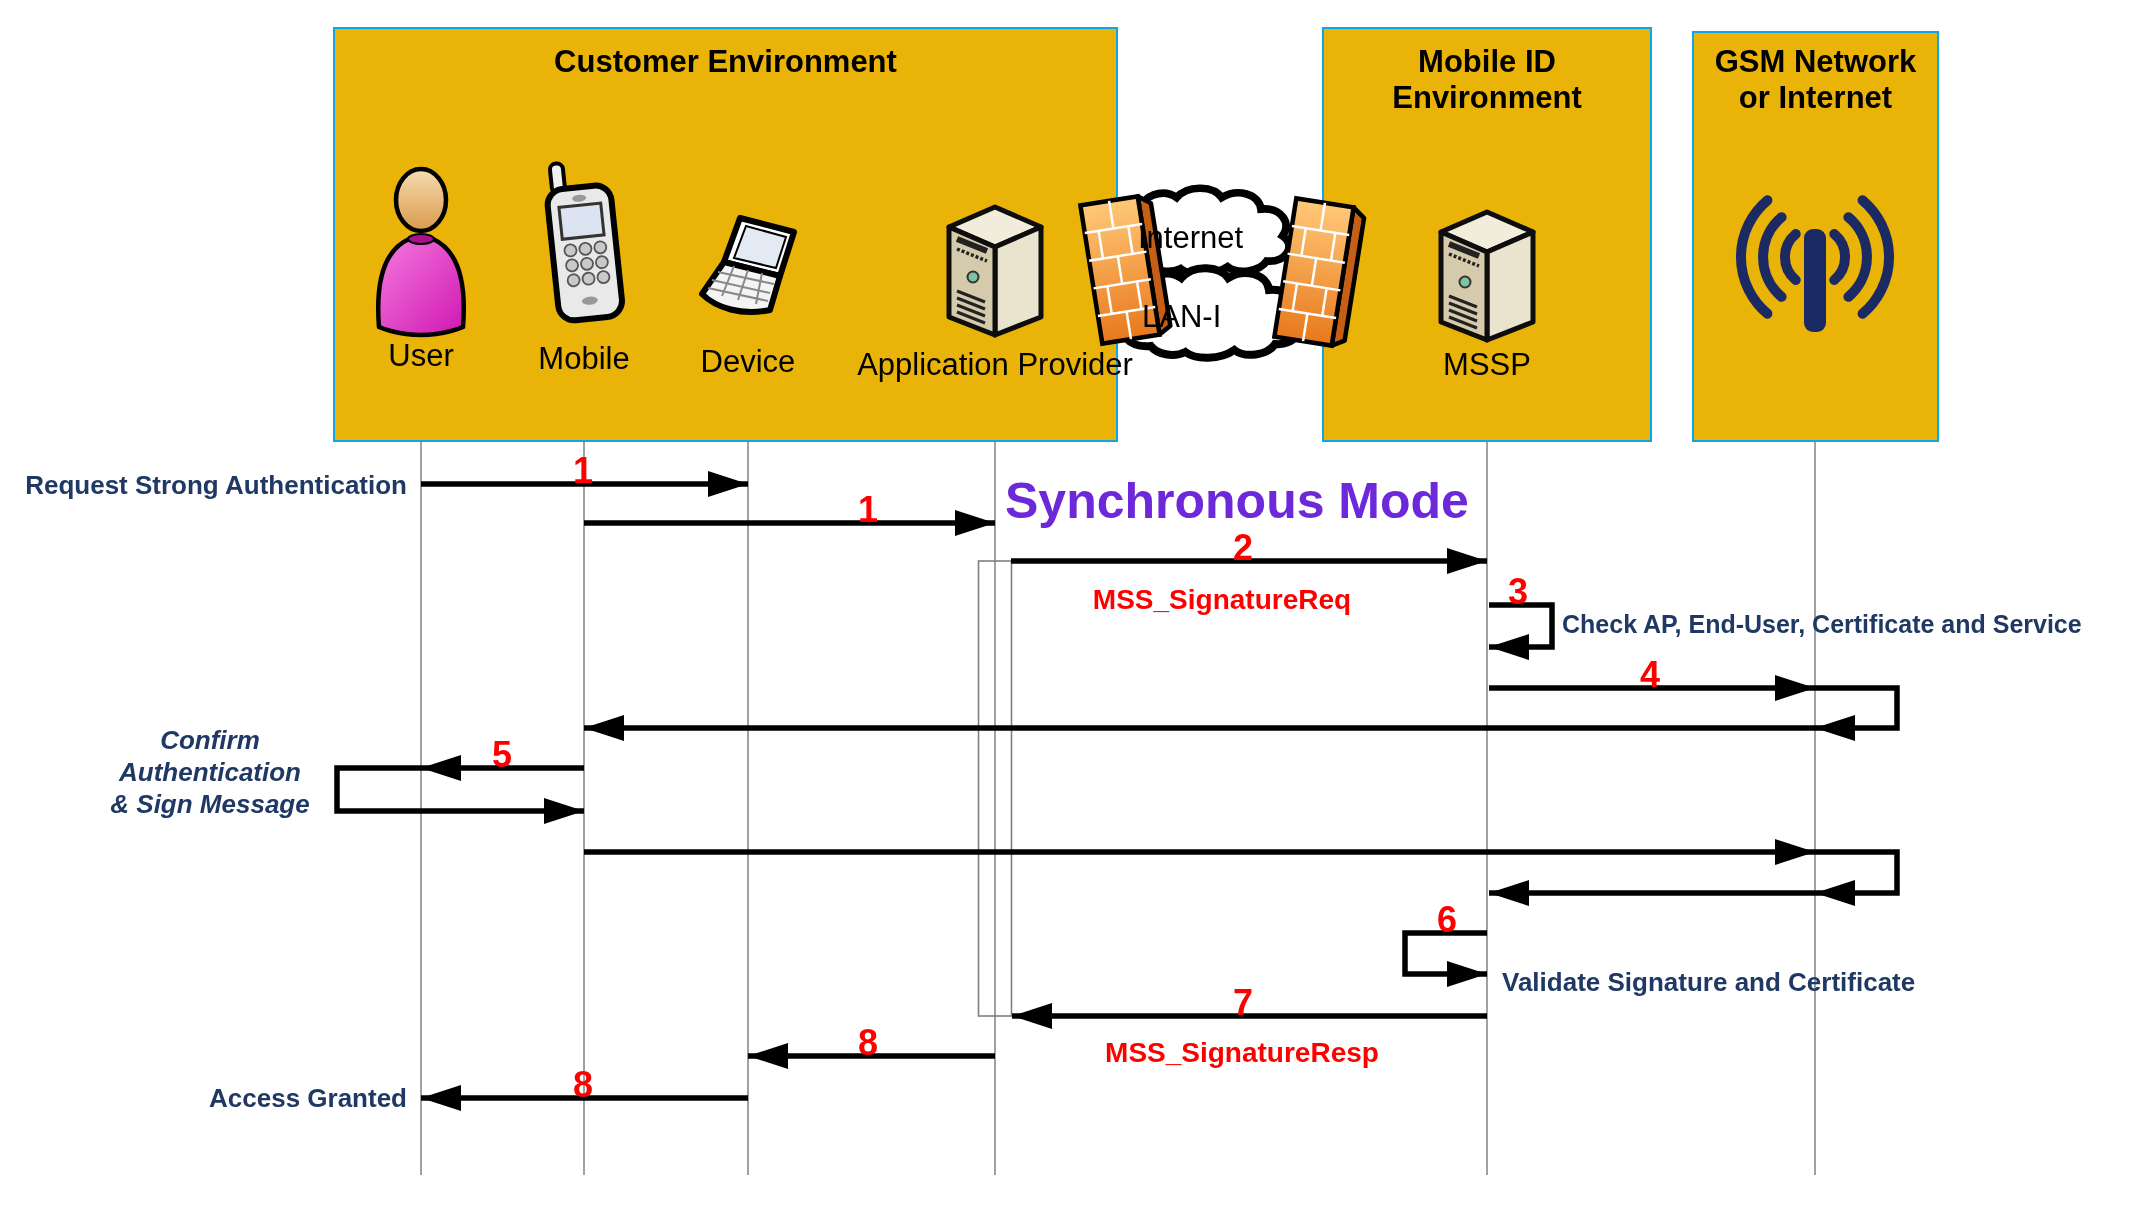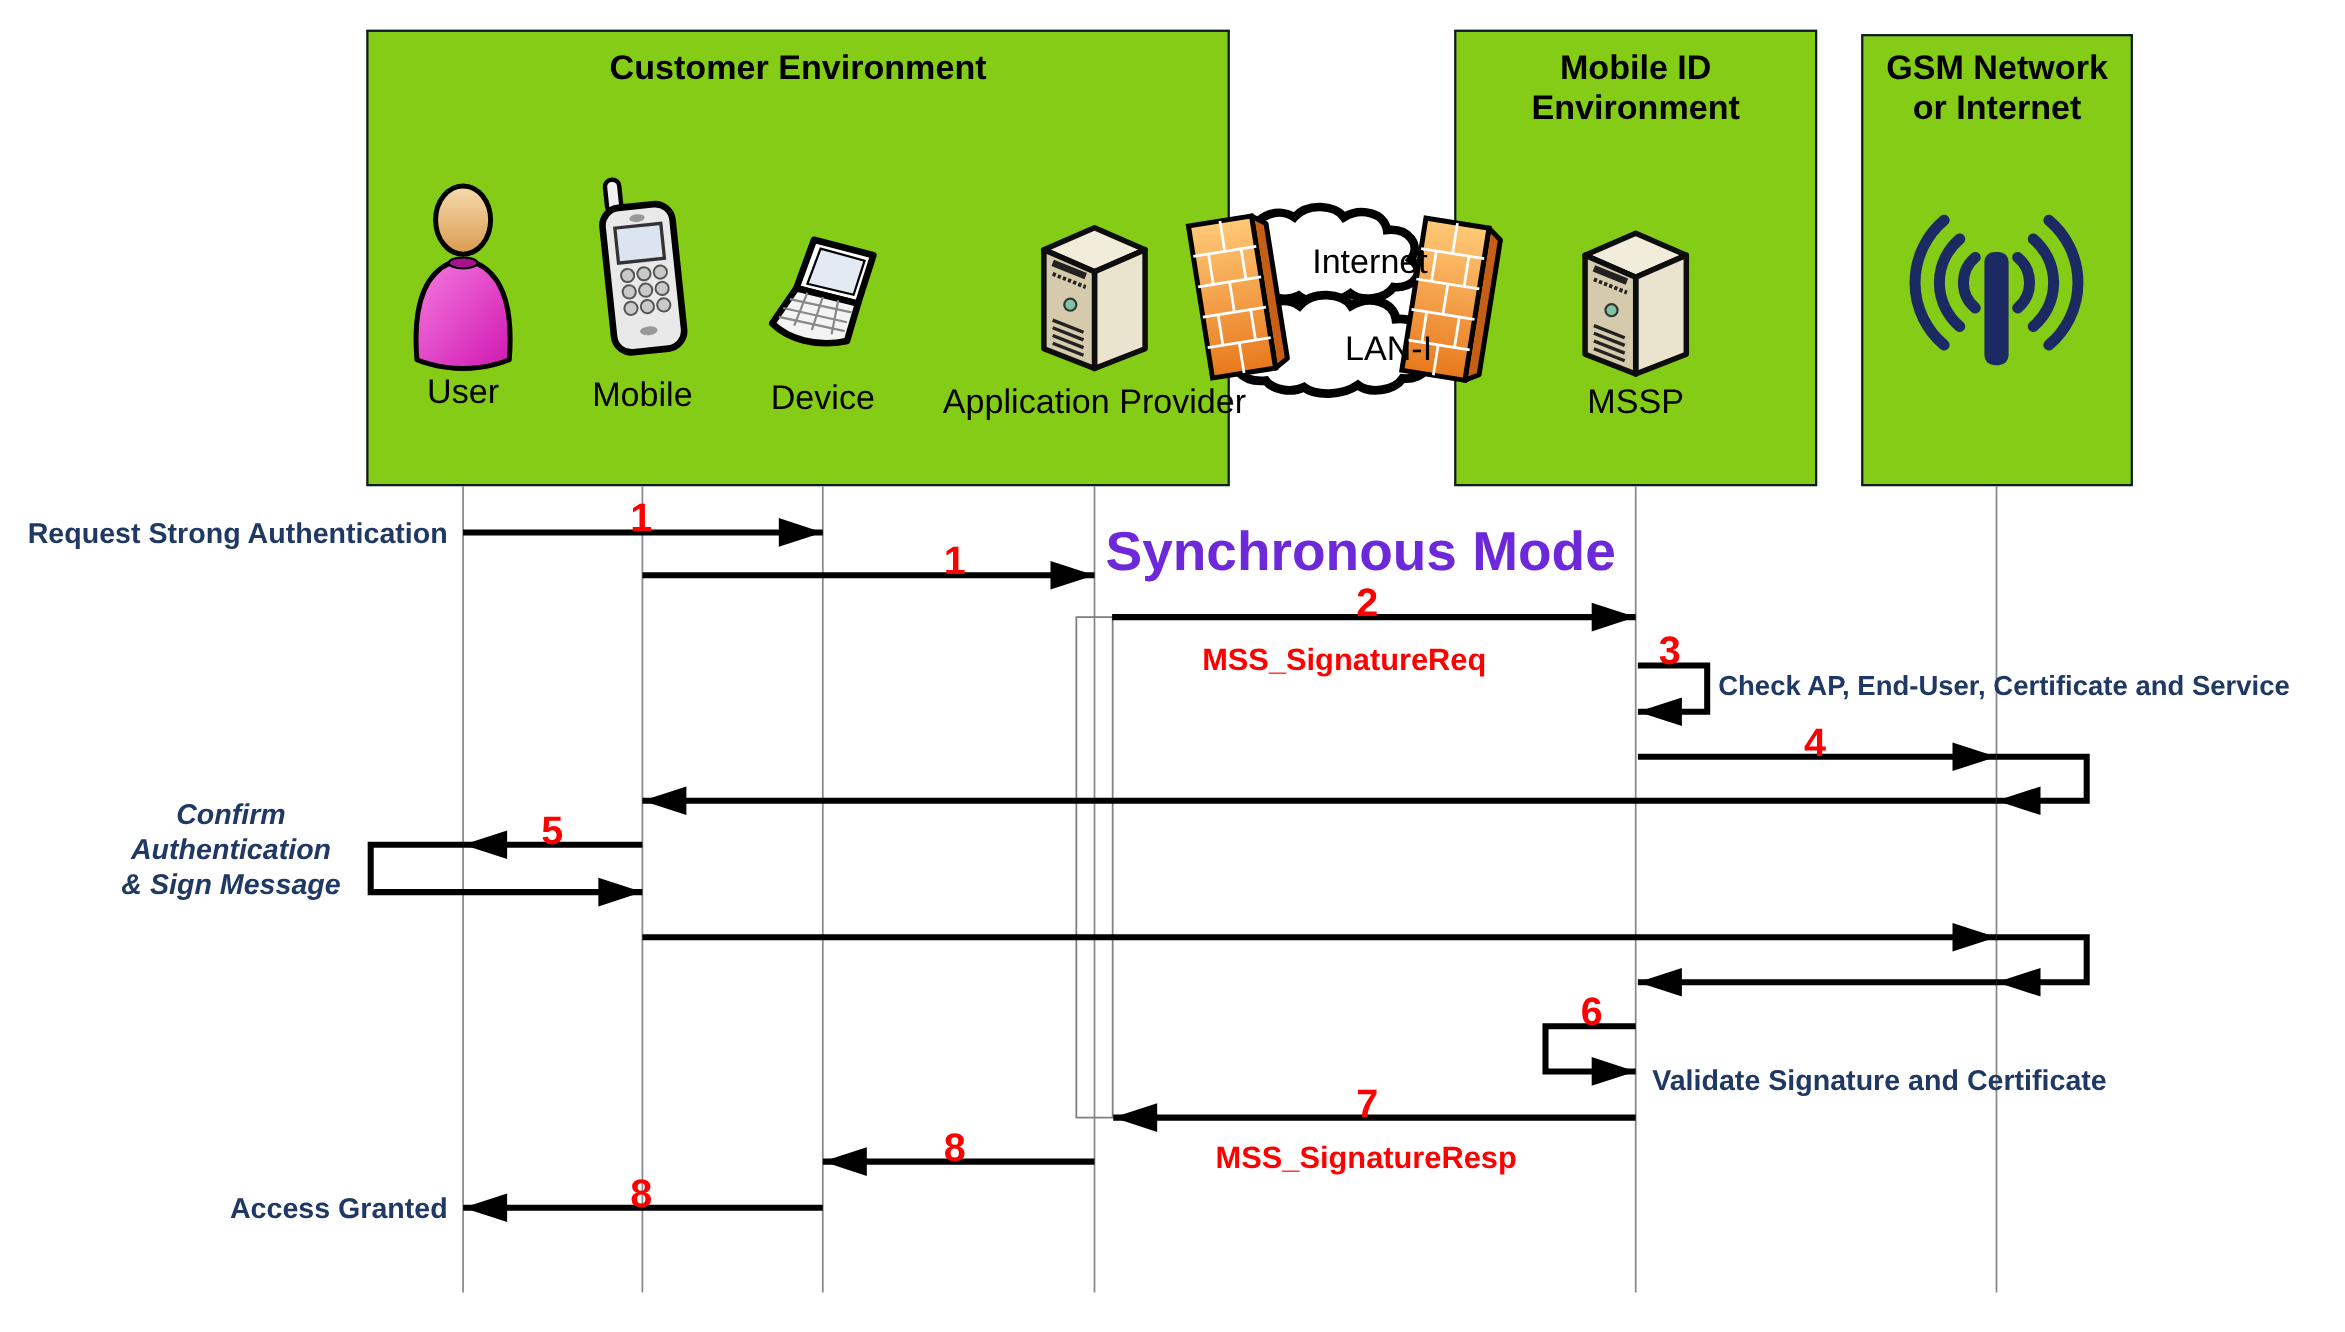--- a/index.html
+++ b/index.html
@@ -1,21 +1,21 @@
 <!DOCTYPE html>
 <html><head>
 <meta charset="utf-8">
 <style>
   html,body{margin:0;padding:0;background:#fff;}
   .canvas{position:relative;width:2132px;height:1211px;background:#ffffff;overflow:hidden;
           font-family:"Liberation Sans","DejaVu Sans",sans-serif;}
-  .envbox{position:absolute;background:#84cc16;border:2px solid #0f172a;box-sizing:border-box;}
+  .envbox{position:absolute;background:#eab308;border:2px solid #0ea5e9;box-sizing:border-box;}
   .envtitle{position:absolute;left:0;right:0;text-align:center;font-weight:bold;font-size:31px;color:#000;}
   .caption{position:absolute;text-align:center;font-size:31px;color:#000;}
-  .cloudlabel{position:absolute;text-align:right;font-size:31px;color:#000;}
+  .cloudlabel{position:absolute;text-align:left;font-size:31px;color:#000;}
   .navy{position:absolute;color:#1f3864;font-weight:bold;font-size:26px;line-height:32px;}
   .red{position:absolute;color:#ff0000;font-weight:bold;font-size:28px;}
   .stepnum{position:absolute;color:#ff0000;font-weight:bold;font-size:36px;width:44px;text-align:center;}
   .synctitle{position:absolute;color:#6d28d9;font-weight:700;font-size:50px;}
   svg.overlay{position:absolute;left:0;top:0;}
   .icon{position:absolute;}
 </style>
 </head>
 <body>
 

